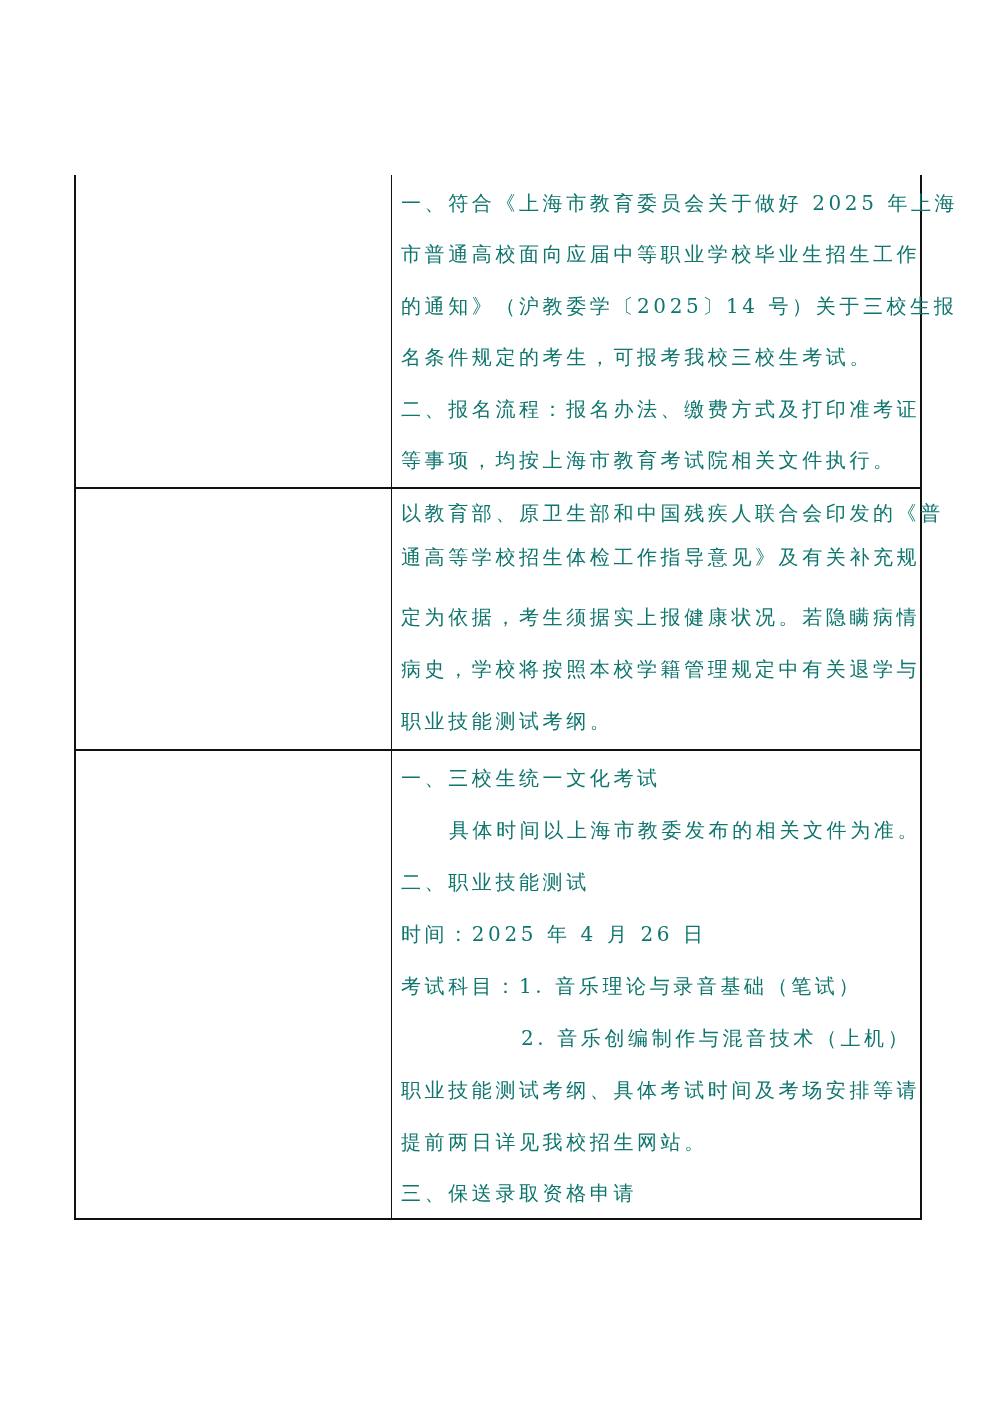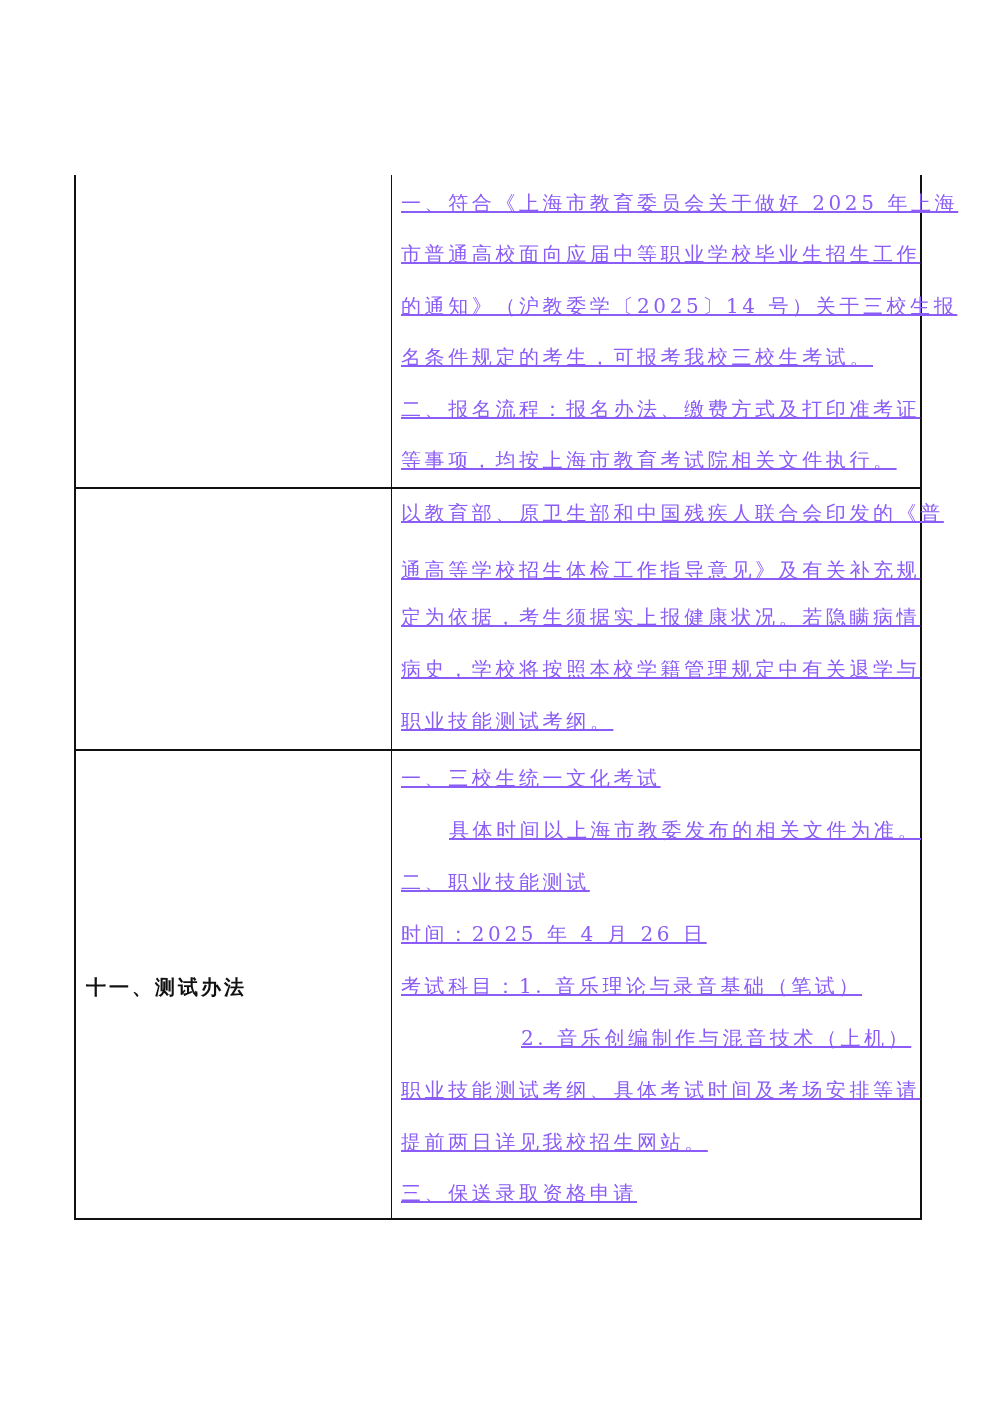--- a/index.html
+++ b/index.html
@@ -63,22 +63,21 @@
       right: 6px;
       top: 0;
     }
     .line {
       position: absolute;
       left: 0;
       white-space: nowrap;
       font-size: 20px;
       letter-spacing: 3.6px;
       line-height: 24px;
-      color: #8b5cf6;
-      text-decoration: underline;
+      color: #0f766e;
     }
     .indent1 { padding-left: 48px; }
     .indent2 { padding-left: 120px; }
   </style>
 </head>
 <body>
 
 <div class="table">
 
   <div class="row r1">
@@ -90,30 +89,29 @@
       <div class="line" style="top:170px">名条件规定的考生，可报考我校三校生考试。</div>
       <div class="line" style="top:222px">二、报名流程：报名办法、缴费方式及打印准考证</div>
       <div class="line" style="top:273px">等事项，均按上海市教育考试院相关文件执行。</div>
     </div>
   </div>
 
   <div class="row r2">
     <div class="col-divider"></div>
     <div class="content">
       <div class="line" style="top:12px">以教育部、原卫生部和中国残疾人联合会印发的《普</div>
-      <div class="line" style="top:69px">通高等学校招生体检工作指导意见》及有关补充规</div>
+      <div class="line" style="top:56px">通高等学校招生体检工作指导意见》及有关补充规</div>
       <div class="line" style="top:116px">定为依据，考生须据实上报健康状况。若隐瞒病情</div>
       <div class="line" style="top:168px">病史，学校将按照本校学籍管理规定中有关退学与</div>
       <div class="line" style="top:220px">职业技能测试考纲。</div>
     </div>
   </div>
 
   <div class="row r3">
     <div class="col-divider"></div>
-    <div class="label">十一、测试办法</div>
     <div class="content">
       <div class="line" style="top:15px">一、三校生统一文化考试</div>
       <div class="line indent1" style="top:67px">具体时间以上海市教委发布的相关文件为准。</div>
       <div class="line" style="top:119px">二、职业技能测试</div>
       <div class="line" style="top:171px">时间：2025 年 4 月 26 日</div>
       <div class="line" style="top:223px">考试科目：1. 音乐理论与录音基础（笔试）</div>
       <div class="line indent2" style="top:275px">2. 音乐创编制作与混音技术（上机）</div>
       <div class="line" style="top:327px">职业技能测试考纲、具体考试时间及考场安排等请</div>
       <div class="line" style="top:379px">提前两日详见我校招生网站。</div>
       <div class="line" style="top:430px">三、保送录取资格申请</div>

